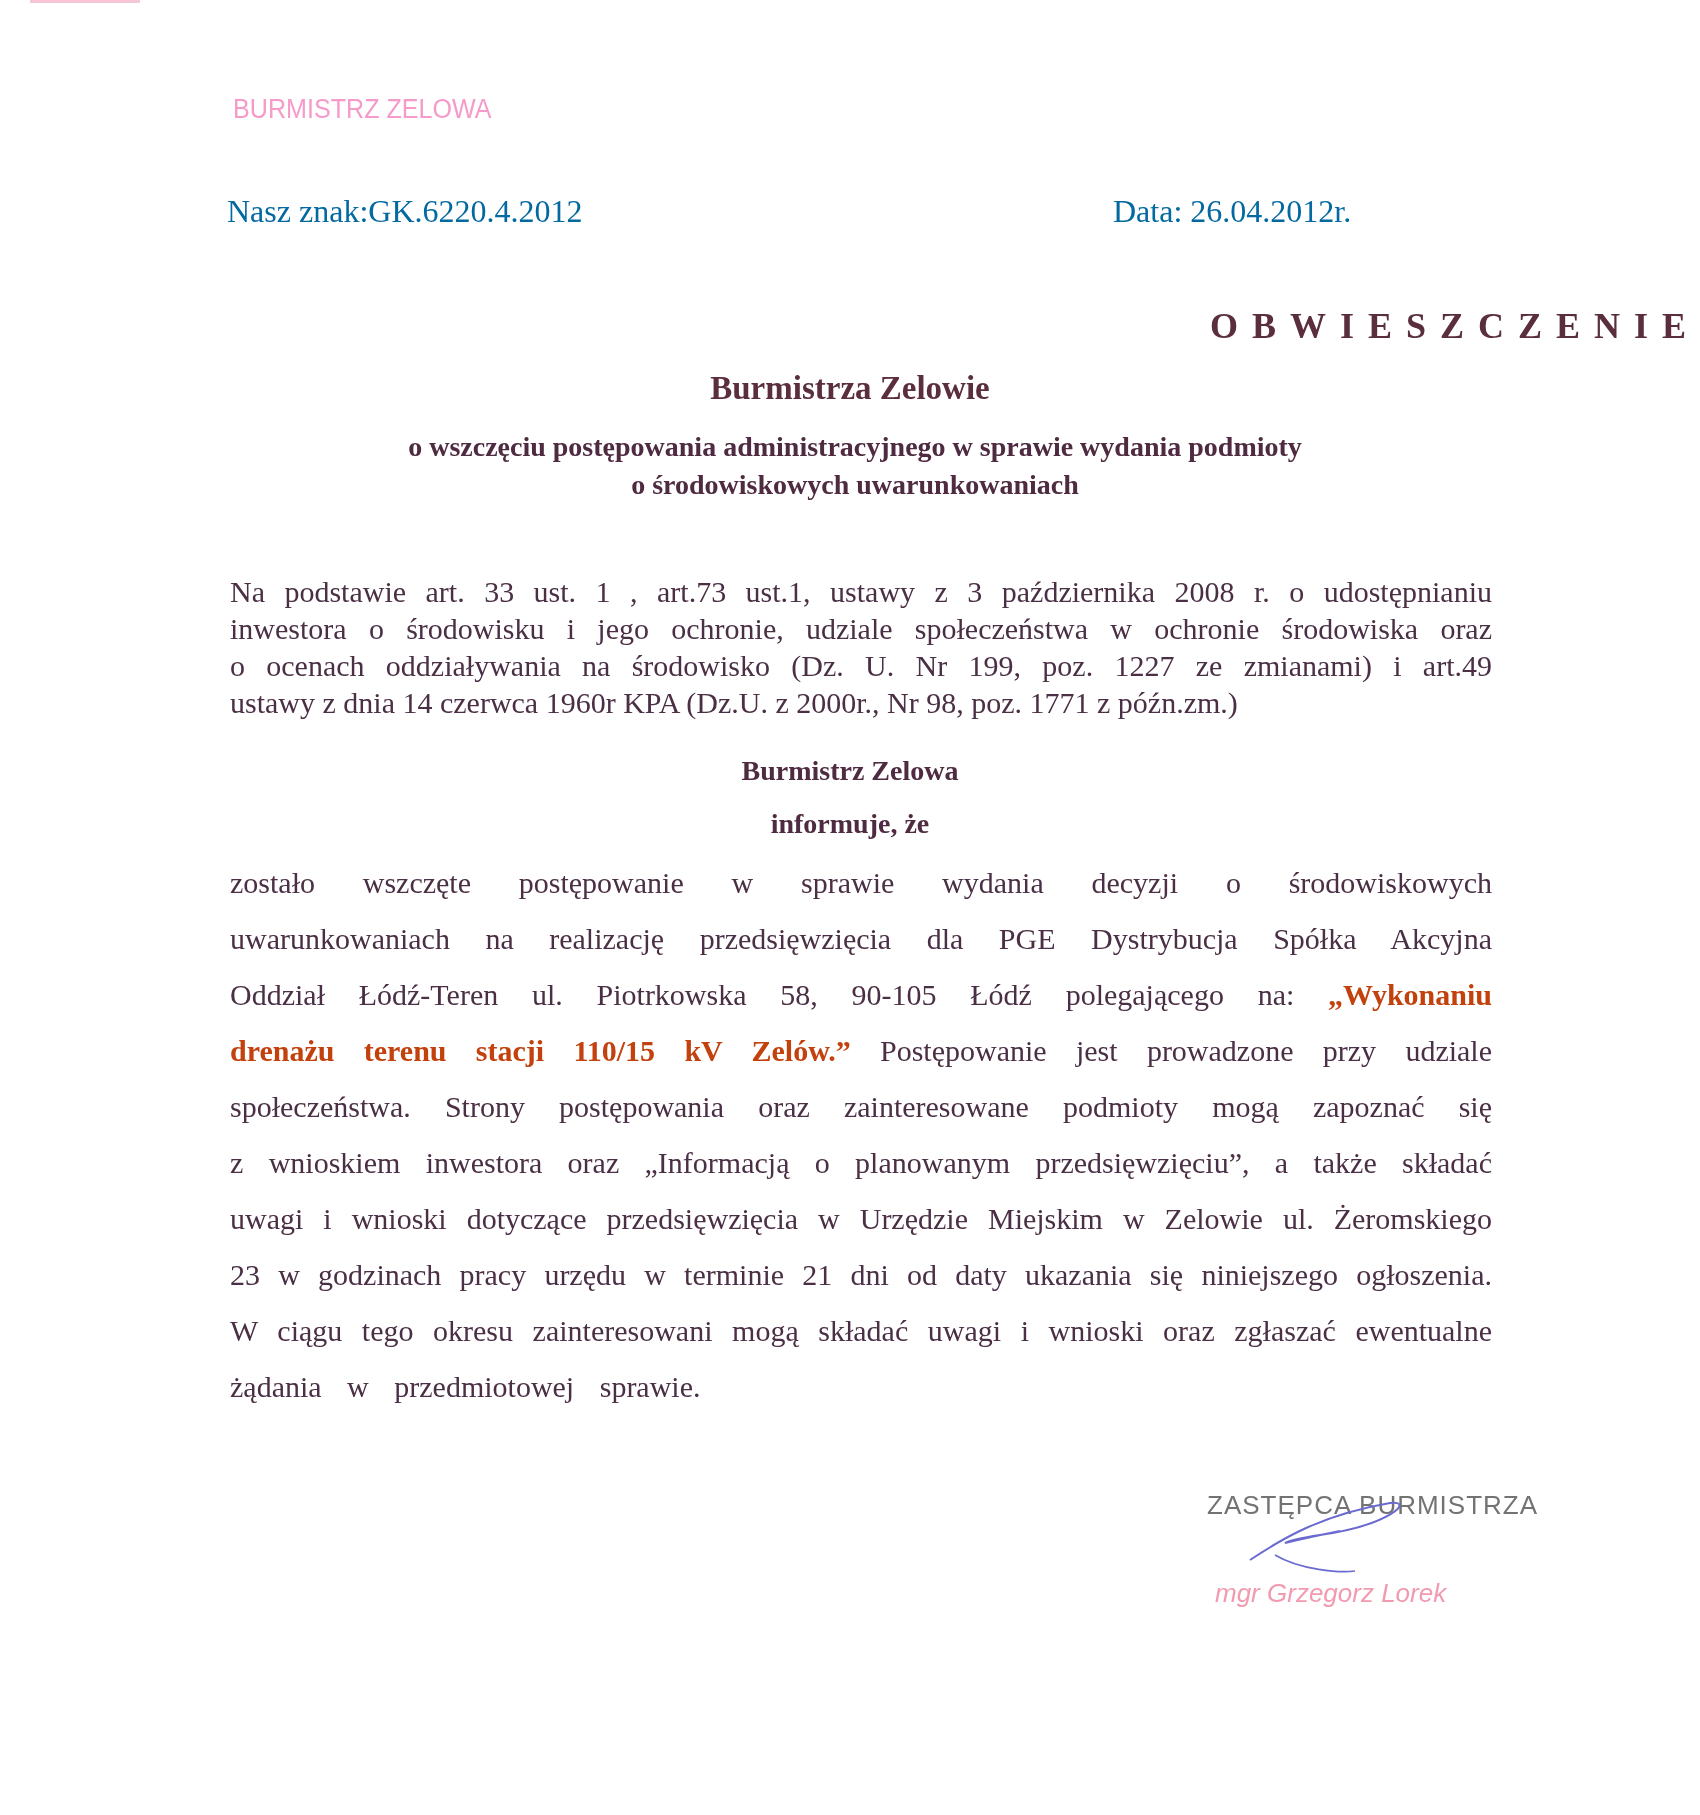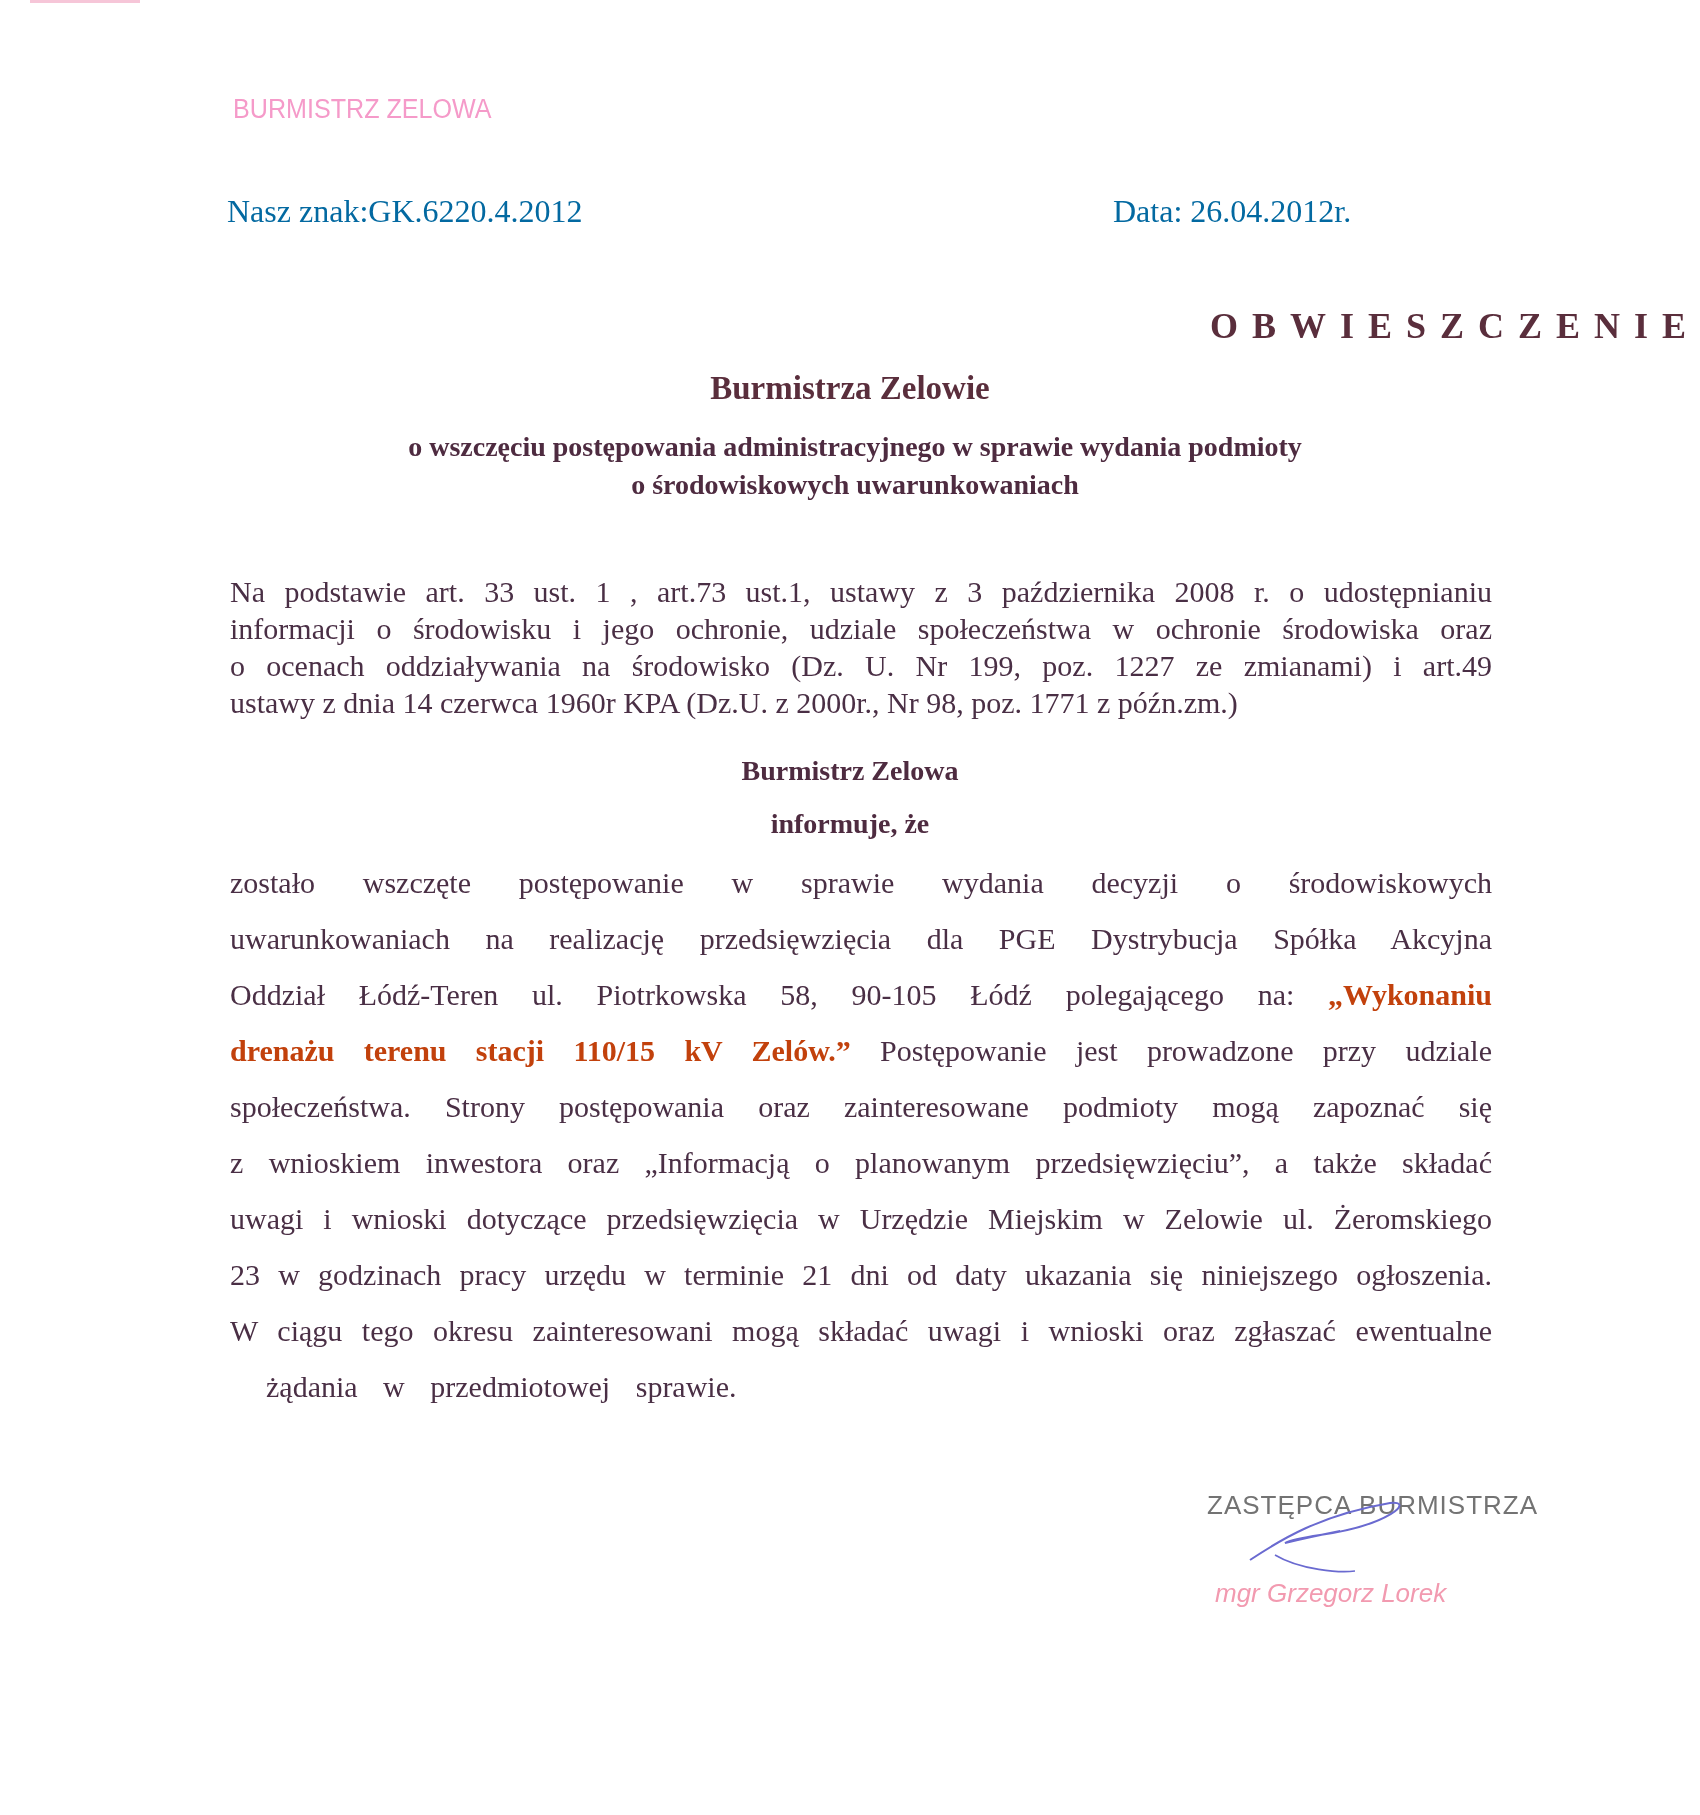--- a/index.html
+++ b/index.html
@@ -48,21 +48,21 @@
     font-weight: bold; font-size: 28px; color: #4e2b40;
   }
   .body-text {
     position: absolute; left: 230px; width: 1262px; top: 855px;
     font-size: 30px; color: #4a2f45;
   }
   .body-text .line {
     display: block; height: 56px; line-height: 56px;
     text-align: justify; text-align-last: justify; white-space: nowrap;
   }
-  .body-text .line.last { text-align-last: left; word-spacing: 18px; margin-left: 36px; }
+  .body-text .line.last { text-align-last: left; word-spacing: 18px; }
   .body-text b { font-weight: bold; color: #c2410c; }
   .sig-stamp {
     position: absolute; left: 1207px; top: 1490px;
     font-family: "Liberation Sans", "DejaVu Sans", sans-serif;
     font-size: 26px; color: #737373; letter-spacing: 1px;
   }
   .sig-name {
     position: absolute; left: 1215px; top: 1578px;
     font-family: "Liberation Sans", "DejaVu Sans", sans-serif;
     font-style: italic; font-size: 26px; color: #f29ab0;
@@ -84,21 +84,21 @@
 <div class="title">OBWIESZCZENIE</div>
 <div class="subtitle">Burmistrza Zelowie</div>
 
 <div class="subject">
   <div>o wszczęciu postępowania administracyjnego w sprawie  wydania podmioty</div>
   <div>o  środowiskowych uwarunkowaniach</div>
 </div>
 
 <div class="basis">
   <span class="line">Na podstawie art. 33 ust. 1 , art.73 ust.1, ustawy  z 3 października 2008 r. o udostępnianiu</span>
-  <span class="line">informacji o środowisku i jego ochronie, udziale społeczeństwa w ochronie środowiska oraz</span>
+  <span class="line">inwestora o środowisku i jego ochronie, udziale społeczeństwa w ochronie środowiska oraz</span>
   <span class="line">o ocenach oddziaływania na środowisko (Dz. U. Nr 199, poz. 1227 ze zmianami) i art.49</span>
   <span class="line last">ustawy z dnia 14 czerwca 1960r KPA (Dz.U. z 2000r., Nr 98, poz. 1771 z późn.zm.)</span>
 </div>
 
 <div class="center-bold" style="top:755px;">Burmistrz Zelowa</div>
 <div class="center-bold" style="top:808px;">informuje, że</div>
 
 <div class="body-text">
   <span class="line"><span>zostało wszczęte postępowanie w sprawie wydania decyzji o środowiskowych</span></span>
   <span class="line"><span>uwarunkowaniach na realizację przedsięwzięcia dla PGE Dystrybucja Spółka Akcyjna</span></span>

